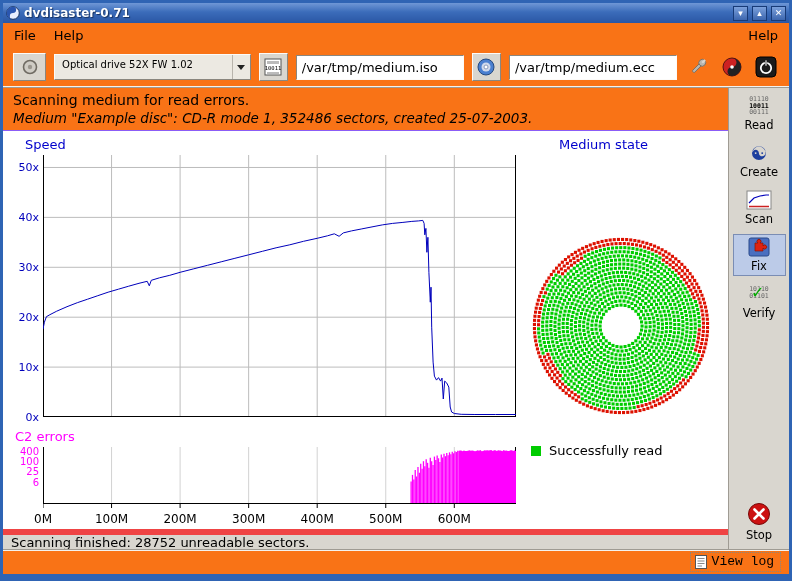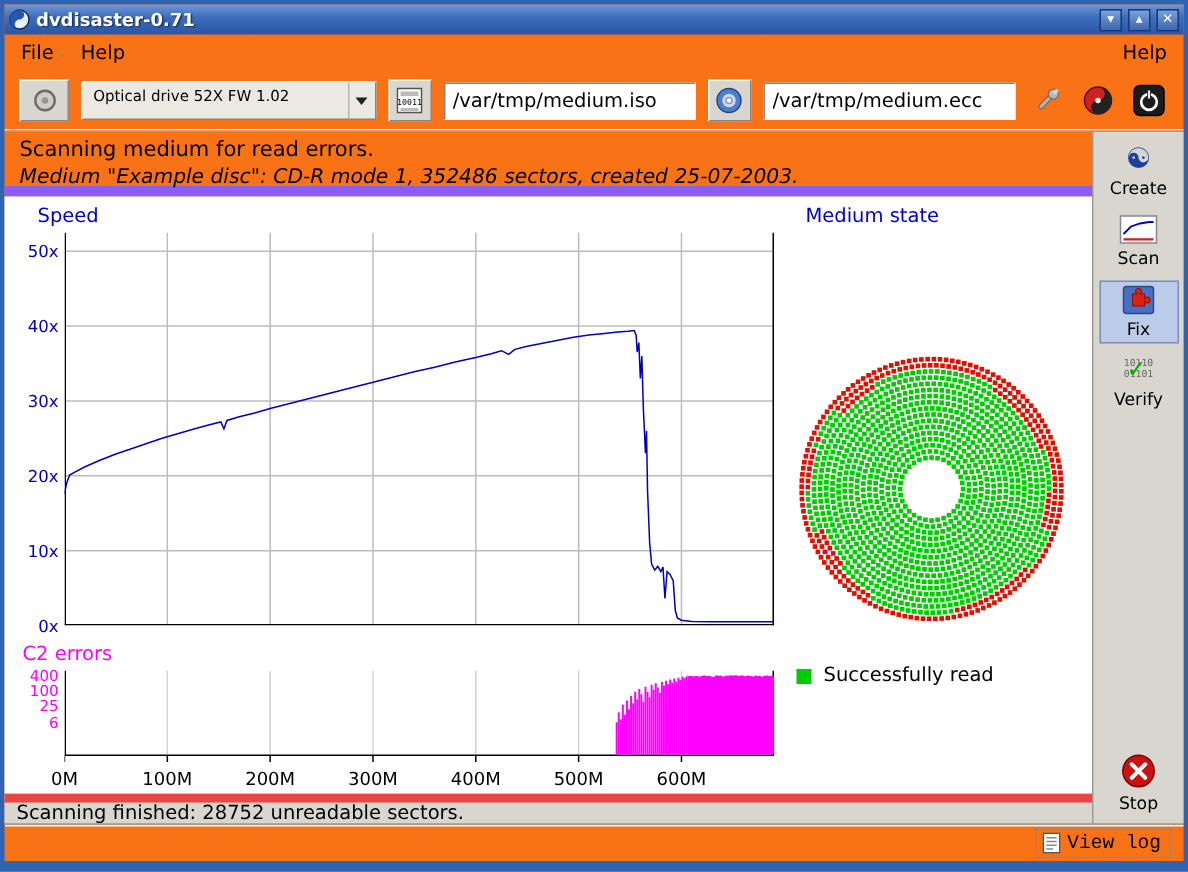--- a/index.html
+++ b/index.html
@@ -48,21 +48,21 @@
   .combo-arrow i { width:0; height:0; border:4px solid transparent; border-top:5px solid #222; margin-top:4px; }
   .path-input {
     width:168px; height:25px; background:#fff; font:13px "DejaVu Sans",sans-serif;
     border:1px solid; border-color:#8a867e #fcfbf9 #fcfbf9 #8a867e; padding:2px 5px; color:#000;
   }
   .flat-btn { width:26px; height:26px; display:flex; align-items:center; justify-content:center; background:transparent; border:none; }
   .right-tools { margin-left:auto; display:flex; gap:8px; }
   
   .content-row { flex:1; display:flex; min-height:0; }
   .left-col { width:725px; flex:0 0 725px; display:flex; flex-direction:column; }
-  .infobar { height:43px; flex:0 0 43px; padding:4px 10px 0 10px; border-bottom:7px solid #8b5cf6; }
+  .infobar { height:43px; flex:0 0 43px; padding:4px 10px 0 10px; border-bottom:1px solid #8b5cf6; }
   .info-line1 { font-size:14px; }
   .info-line2 { font-size:13.5px; font-style:italic; margin-top:2px; }
   
   .canvas { flex:1; position:relative; background:#fff; overflow:hidden; }
   .chart-title { position:absolute; font-size:13px; }
   .axis-label { position:absolute; font-size:11px; text-align:right; width:34px; }
   .c2-label { position:absolute; font-size:10px; text-align:right; width:34px; }
   .x-label { position:absolute; font-size:12px; text-align:center; width:50px; }
   .legend-item { position:absolute; display:flex; align-items:center; gap:8px; font-size:13px; }
   .legend-swatch { width:10px; height:10px; }
@@ -169,21 +169,21 @@
   <div class="content-row">
     <div class="left-col">
 
       <div class="infobar">
         <div class="info-line1">Scanning medium for read errors.</div>
         <div class="info-line2">Medium "Example disc": CD-R mode 1, 352486 sectors, created 25-07-2003.</div>
       </div>
 
       <div class="canvas">
         <span class="chart-title" style="left: 22px; top: 6px; color: rgb(0, 0, 204);">Speed</span>
-        <span class="chart-title" style="left: 534px; top: 6px; color: rgb(0, 0, 204);">Medium state</span>
+        <span class="chart-title" style="left: 556px; top: 6px; color: rgb(0, 0, 204);">Medium state</span>
 
         <div id="speed-ylabels">
             <div class="axis-label" style="position: absolute; left: 2px; top: 280px; color: rgb(0, 0, 187);">0x</div>
             <div class="axis-label" style="position: absolute; left: 2px; top: 230.095px; color: rgb(0, 0, 187);">10x</div>
             <div class="axis-label" style="position: absolute; left: 2px; top: 180.19px; color: rgb(0, 0, 187);">20x</div>
             <div class="axis-label" style="position: absolute; left: 2px; top: 130.286px; color: rgb(0, 0, 187);">30x</div>
             <div class="axis-label" style="position: absolute; left: 2px; top: 80.381px; color: rgb(0, 0, 187);">40x</div>
             <div class="axis-label" style="position: absolute; left: 2px; top: 30.4762px; color: rgb(0, 0, 187);">50x</div>
           </div>
         <svg id="speed-svg" class="abs" style="left:40px; top:24px;" width="473" height="262">
@@ -1681,20 +1681,28 @@
         </div>
       </div>
 
       <div class="footer-strip">
         <span>Scanning finished: 28752 unreadable sectors.</span>
       </div>
     </div>
 
     <div class="sidebar">
       <button class="side-btn">
+        <span class="bin">
+          <span>01110</span><br>
+          <b>10011</b><br>
+          <span>00111</span>
+        </span>
+        <span>Read</span>
+      </button>
+      <button class="side-btn">
         <span class="yinyang">☯</span>
         <span>Create</span>
       </button>
       <button class="side-btn">
         <svg width="26" height="20" viewBox="0 0 26 20">
           <rect x="1" y="1" width="24" height="18" fill="#fff" stroke="#888"></rect>
           <polyline points="3,13 8,8 14,6 20,5 23,5" fill="none" stroke="#0000bb" stroke-width="1.2"></polyline>
           <line x1="3" y1="16.5" x2="23" y2="16.5" stroke="#cc2222" stroke-width="1.5"></line>
         </svg>
         <span>Scan</span>

